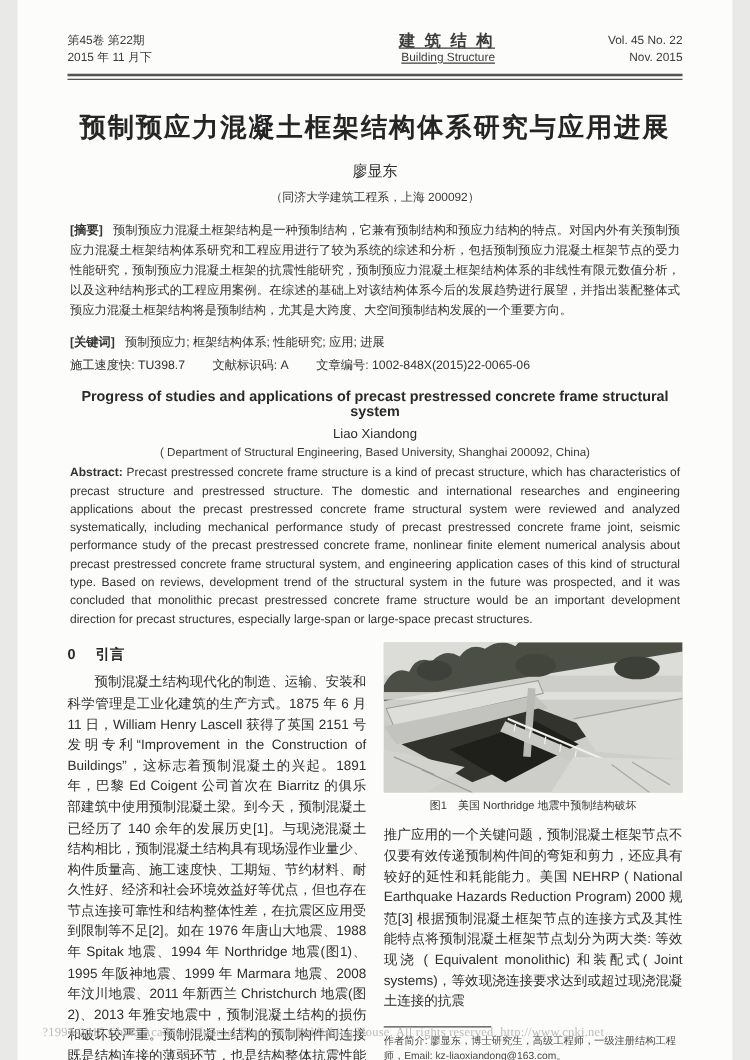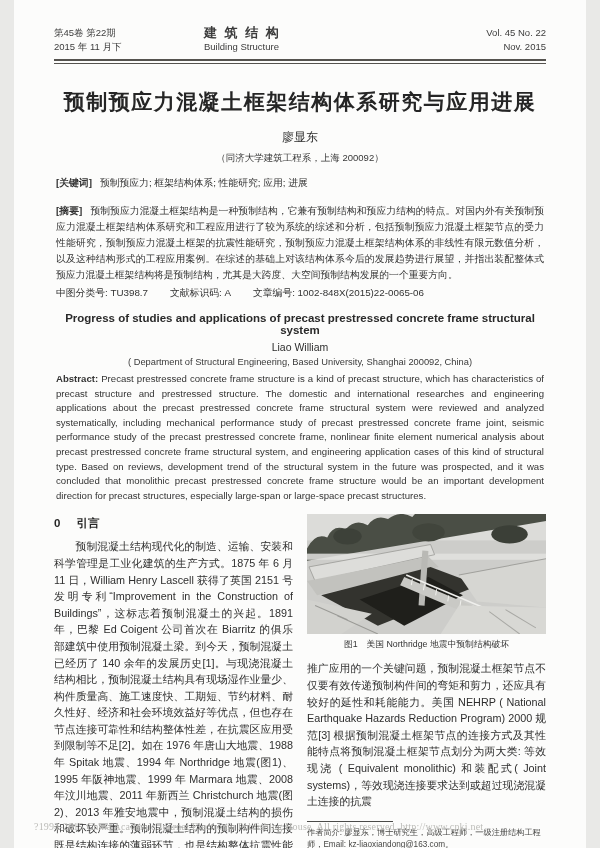--- a/index.html
+++ b/index.html
@@ -8,21 +8,21 @@
     background:#fcfcfb;position:relative;overflow:hidden;
     padding:26px 40px 0;
     font-family:"Liberation Sans","DejaVu Sans",sans-serif;
     color:#2e2e2e;
   }
   
   .jheader{display:flex;justify-content:space-between;align-items:flex-start;
     font-size:9.5px;line-height:14px;color:#3c3c3c;}
   .jh-left,.jh-right{width:150px;}
   .jh-right{text-align:right;}
-  .jh-center{text-align:left;flex:1;}
+  .jh-center{text-align:right;flex:1;text-decoration:underline;}
   .jh-cn{font-size:13px;font-weight:bold;letter-spacing:2px;}
   .double-rule{margin-top:5px;border-top:2px solid #55534f;border-bottom:1px solid #55534f;height:2px;}
   
   .title-cn{text-align:center;font-size:21px;font-weight:600;letter-spacing:1.5px;
     margin:24px 0 0;color:#252525;}
   .author-cn{text-align:center;font-size:12px;margin-top:13px;color:#2c2c2c;}
   .affil-cn{text-align:center;font-size:9.5px;margin-top:6px;color:#383838;}
   
   .abs-cn{font-size:9.8px;line-height:16px;text-align:justify;margin:10px 2px 0;color:#333;}
   .abs-cn.first{margin-top:12px;}
@@ -71,26 +71,26 @@
       <div>Vol. 45 No. 22</div>
       <div>Nov. 2015</div>
     </div>
   </div>
   <div class="double-rule"></div>
 
   <h1 class="title-cn">预制预应力混凝土框架结构体系研究与应用进展</h1>
   <div class="author-cn">廖显东</div>
   <div class="affil-cn">（同济大学建筑工程系，上海 200092）</div>
 
+  <p class="abs-cn first"><span class="abs-label">[摘要]</span><span>预制预应力混凝土框架结构是一种预制结构，它兼有预制结构和预应力结构的特点。对国内外有关预制预应力混凝土框架结构体系研究和工程应用进行了较为系统的综述和分析，包括预制预应力混凝土框架节点的受力性能研究，预制预应力混凝土框架的抗震性能研究，预制预应力混凝土框架结构体系的非线性有限元数值分析，以及这种结构形式的工程应用案例。在综述的基础上对该结构体系今后的发展趋势进行展望，并指出装配整体式预应力混凝土框架结构将是预制结构，尤其是大跨度、大空间预制结构发展的一个重要方向。</span></p>
   <p class="abs-cn"><span class="abs-label">[关键词]</span><span>预制预应力; 框架结构体系; 性能研究; 应用; 进展</span></p>
-  <p class="abs-cn first"><span class="abs-label">[摘要]</span><span>预制预应力混凝土框架结构是一种预制结构，它兼有预制结构和预应力结构的特点。对国内外有关预制预应力混凝土框架结构体系研究和工程应用进行了较为系统的综述和分析，包括预制预应力混凝土框架节点的受力性能研究，预制预应力混凝土框架的抗震性能研究，预制预应力混凝土框架结构体系的非线性有限元数值分析，以及这种结构形式的工程应用案例。在综述的基础上对该结构体系今后的发展趋势进行展望，并指出装配整体式预应力混凝土框架结构将是预制结构，尤其是大跨度、大空间预制结构发展的一个重要方向。</span></p>
-  <p class="abs-cn meta-line"><span>中图分类号: TU398.7</span><span>文献标识码: A</span><span>文章编号: 1002-848X(2015)22-0065-06</span></p>
+  <p class="abs-cn meta-line"><span>施工速度快: TU398.7</span><span>文献标识码: A</span><span>文章编号: 1002-848X(2015)22-0065-06</span></p>
 
   <div class="en-title">Progress of studies and applications of precast prestressed concrete frame structural system</div>
-  <div class="en-author">Liao William</div>
+  <div class="en-author">Liao Xiandong</div>
   <div class="en-affil">( Department of Structural Engineering, Based University, Shanghai 200092, China)</div>
   <p class="en-abs"><span class="en-label">Abstract:</span> <span>Precast prestressed concrete frame structure is a kind of precast structure, which has characteristics of precast structure and prestressed structure. The domestic and international researches and engineering applications about the precast prestressed concrete frame structural system were reviewed and analyzed systematically, including mechanical performance study of precast prestressed concrete frame joint, seismic performance study of the precast prestressed concrete frame, nonlinear finite element numerical analysis about precast prestressed concrete frame structural system, and engineering application cases of this kind of structural type. Based on reviews, development trend of the structural system in the future was prospected, and it was concluded that monolithic precast prestressed concrete frame structure would be an important development direction for precast structures, especially large-span or large-space precast structures.</span></p>
 
   <div class="columns">
 
     <div class="col">
       <div class="sec-head"><span class="sec-num">0</span><span>引言</span></div>
       <p class="body-p indent">预制混凝土结构现代化的制造、运输、安装和科学管理是工业化建筑的生产方式。1875 年 6 月 11 日，William Henry Lascell 获得了英国 2151 号发明专利“Improvement in the Construction of Buildings”，这标志着预制混凝土的兴起。1891 年，巴黎 Ed Coigent 公司首次在 Biarritz 的俱乐部建筑中使用预制混凝土梁。到今天，预制混凝土已经历了 140 余年的发展历史[1]。与现浇混凝土结构相比，预制混凝土结构具有现场湿作业量少、构件质量高、施工速度快、工期短、节约材料、耐久性好、经济和社会环境效益好等优点，但也存在节点连接可靠性和结构整体性差，在抗震区应用受到限制等不足[2]。如在 1976 年唐山大地震、1988 年 Spitak 地震、1994 年 Northridge 地震(图1)、1995 年阪神地震、1999 年 Marmara 地震、2008 年汶川地震、2011 年新西兰 Christchurch 地震(图2)、2013 年雅安地震中，预制混凝土结构的损伤和破坏较严重。预制混凝土结构的预制构件间连接既是结构连接的薄弱环节，也是结构整体抗震性能研究的前提和基础。</p>
 
     </div>

